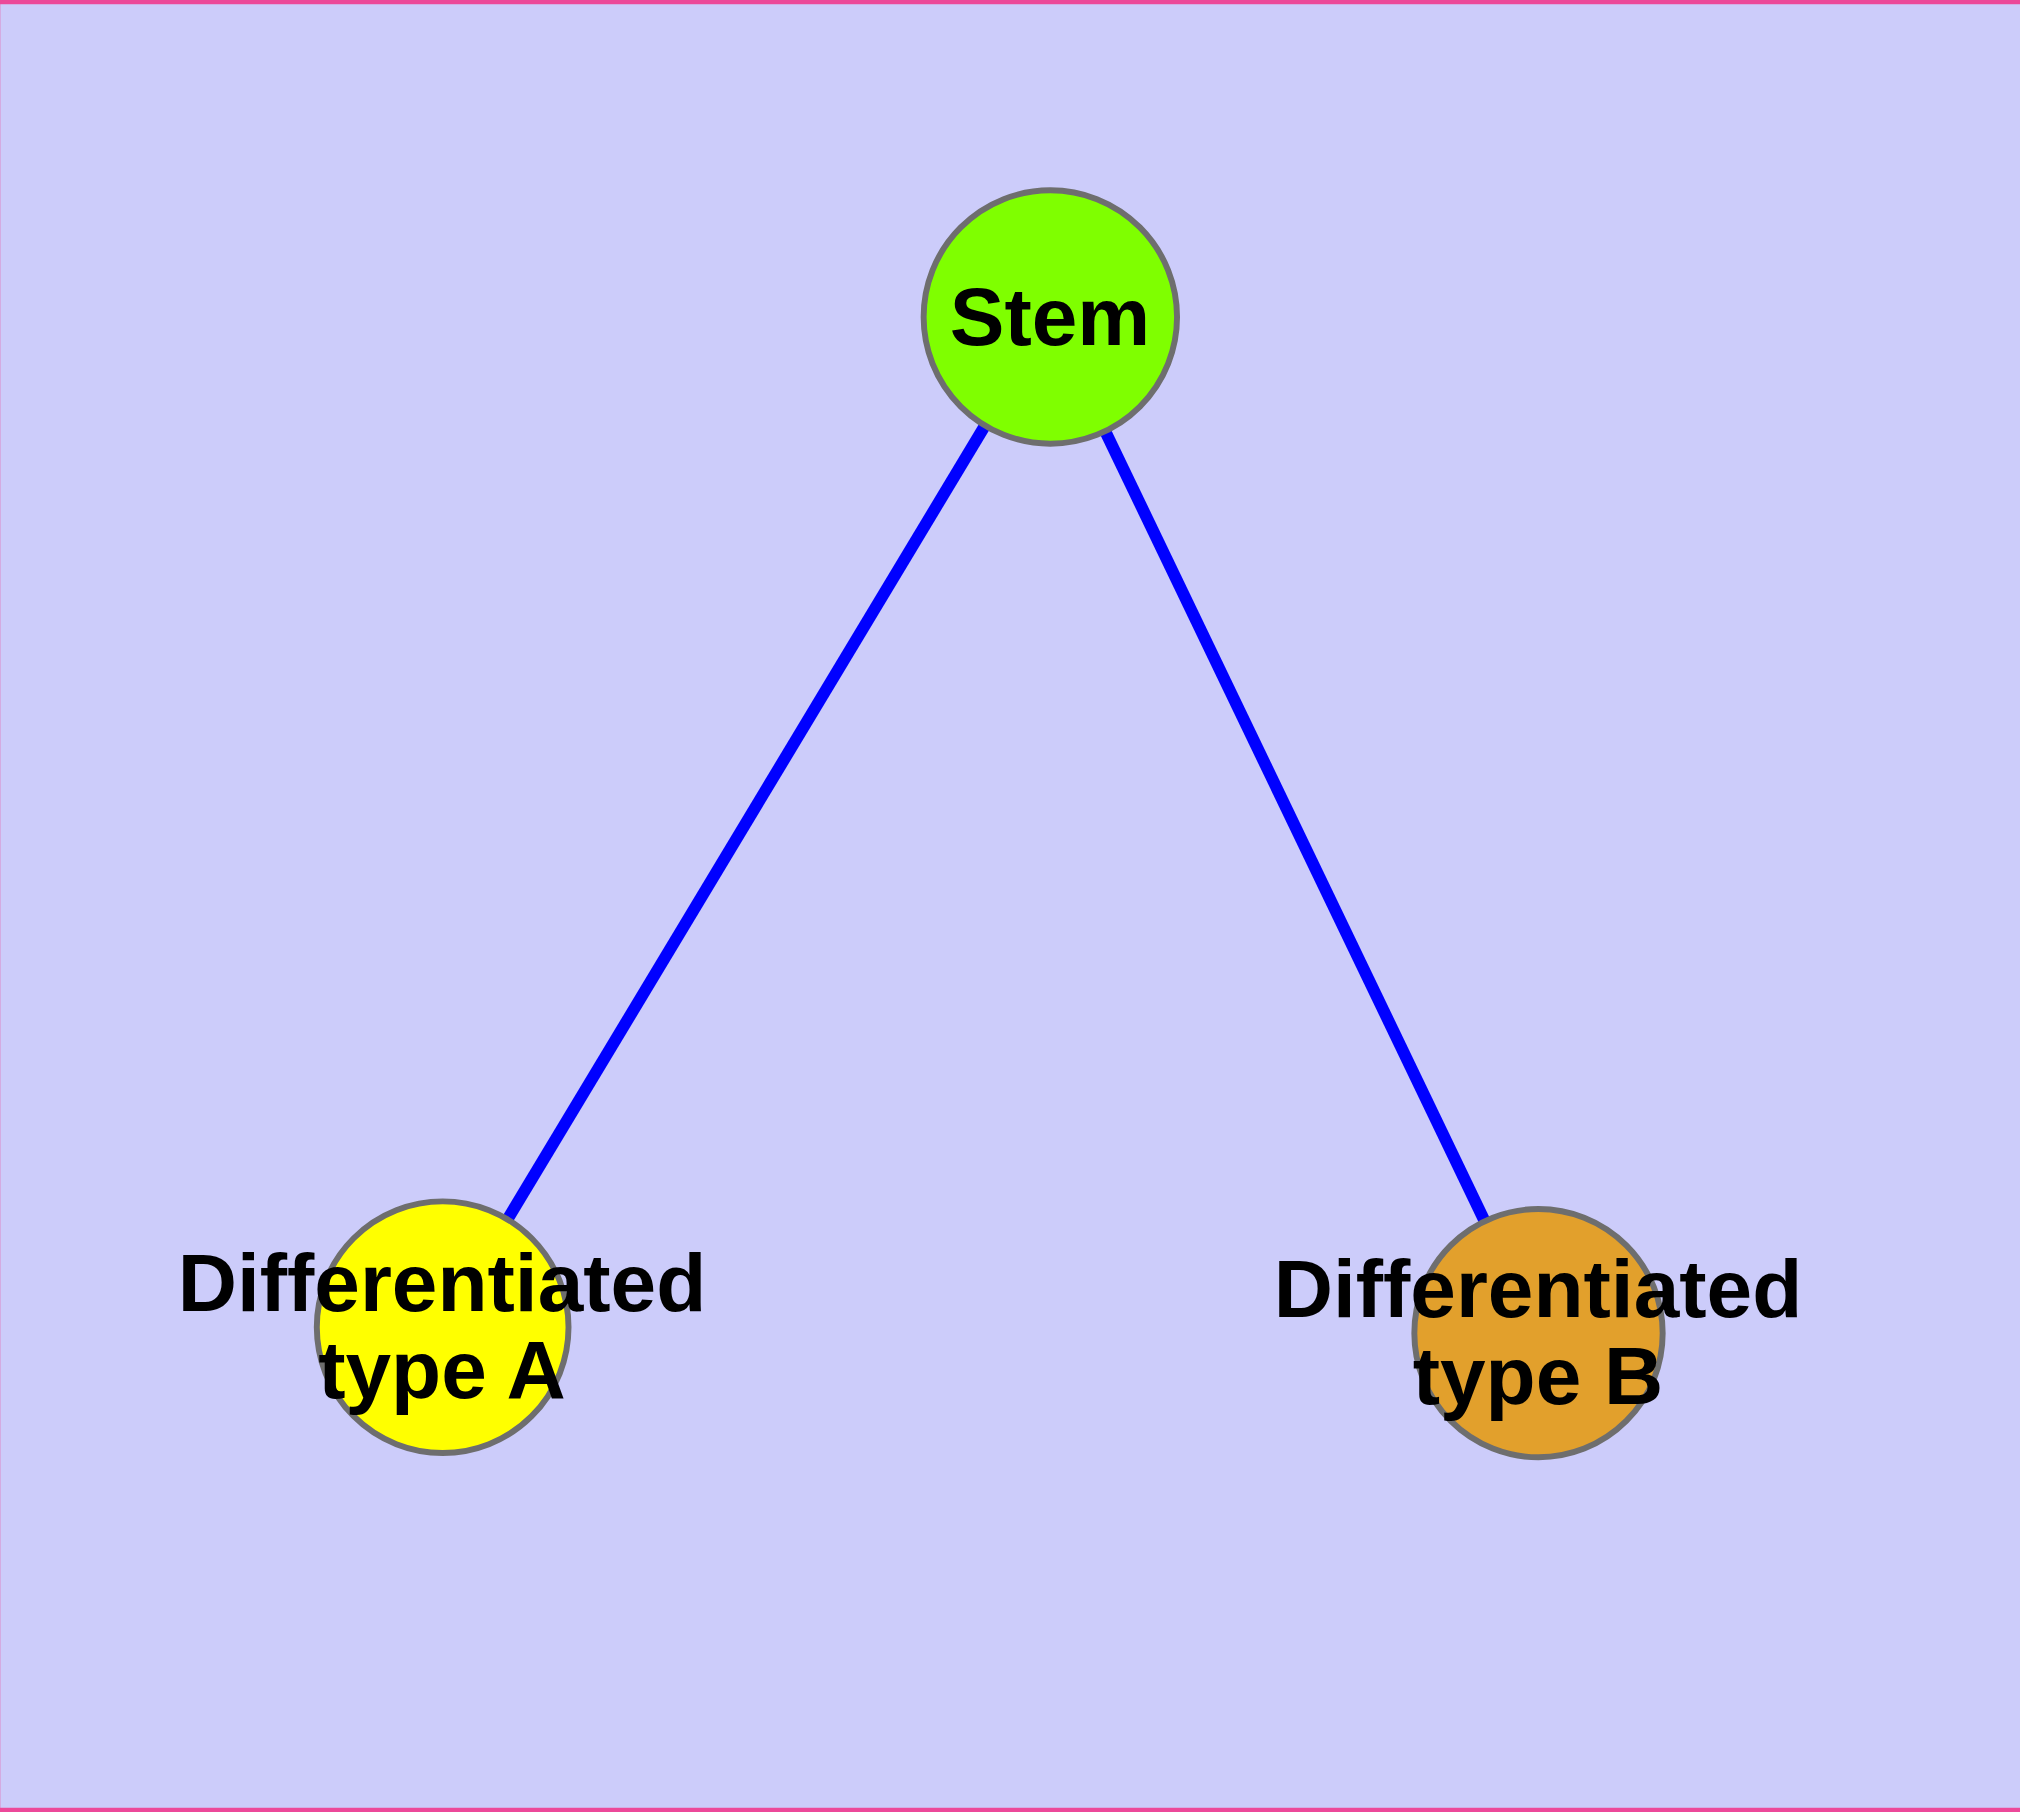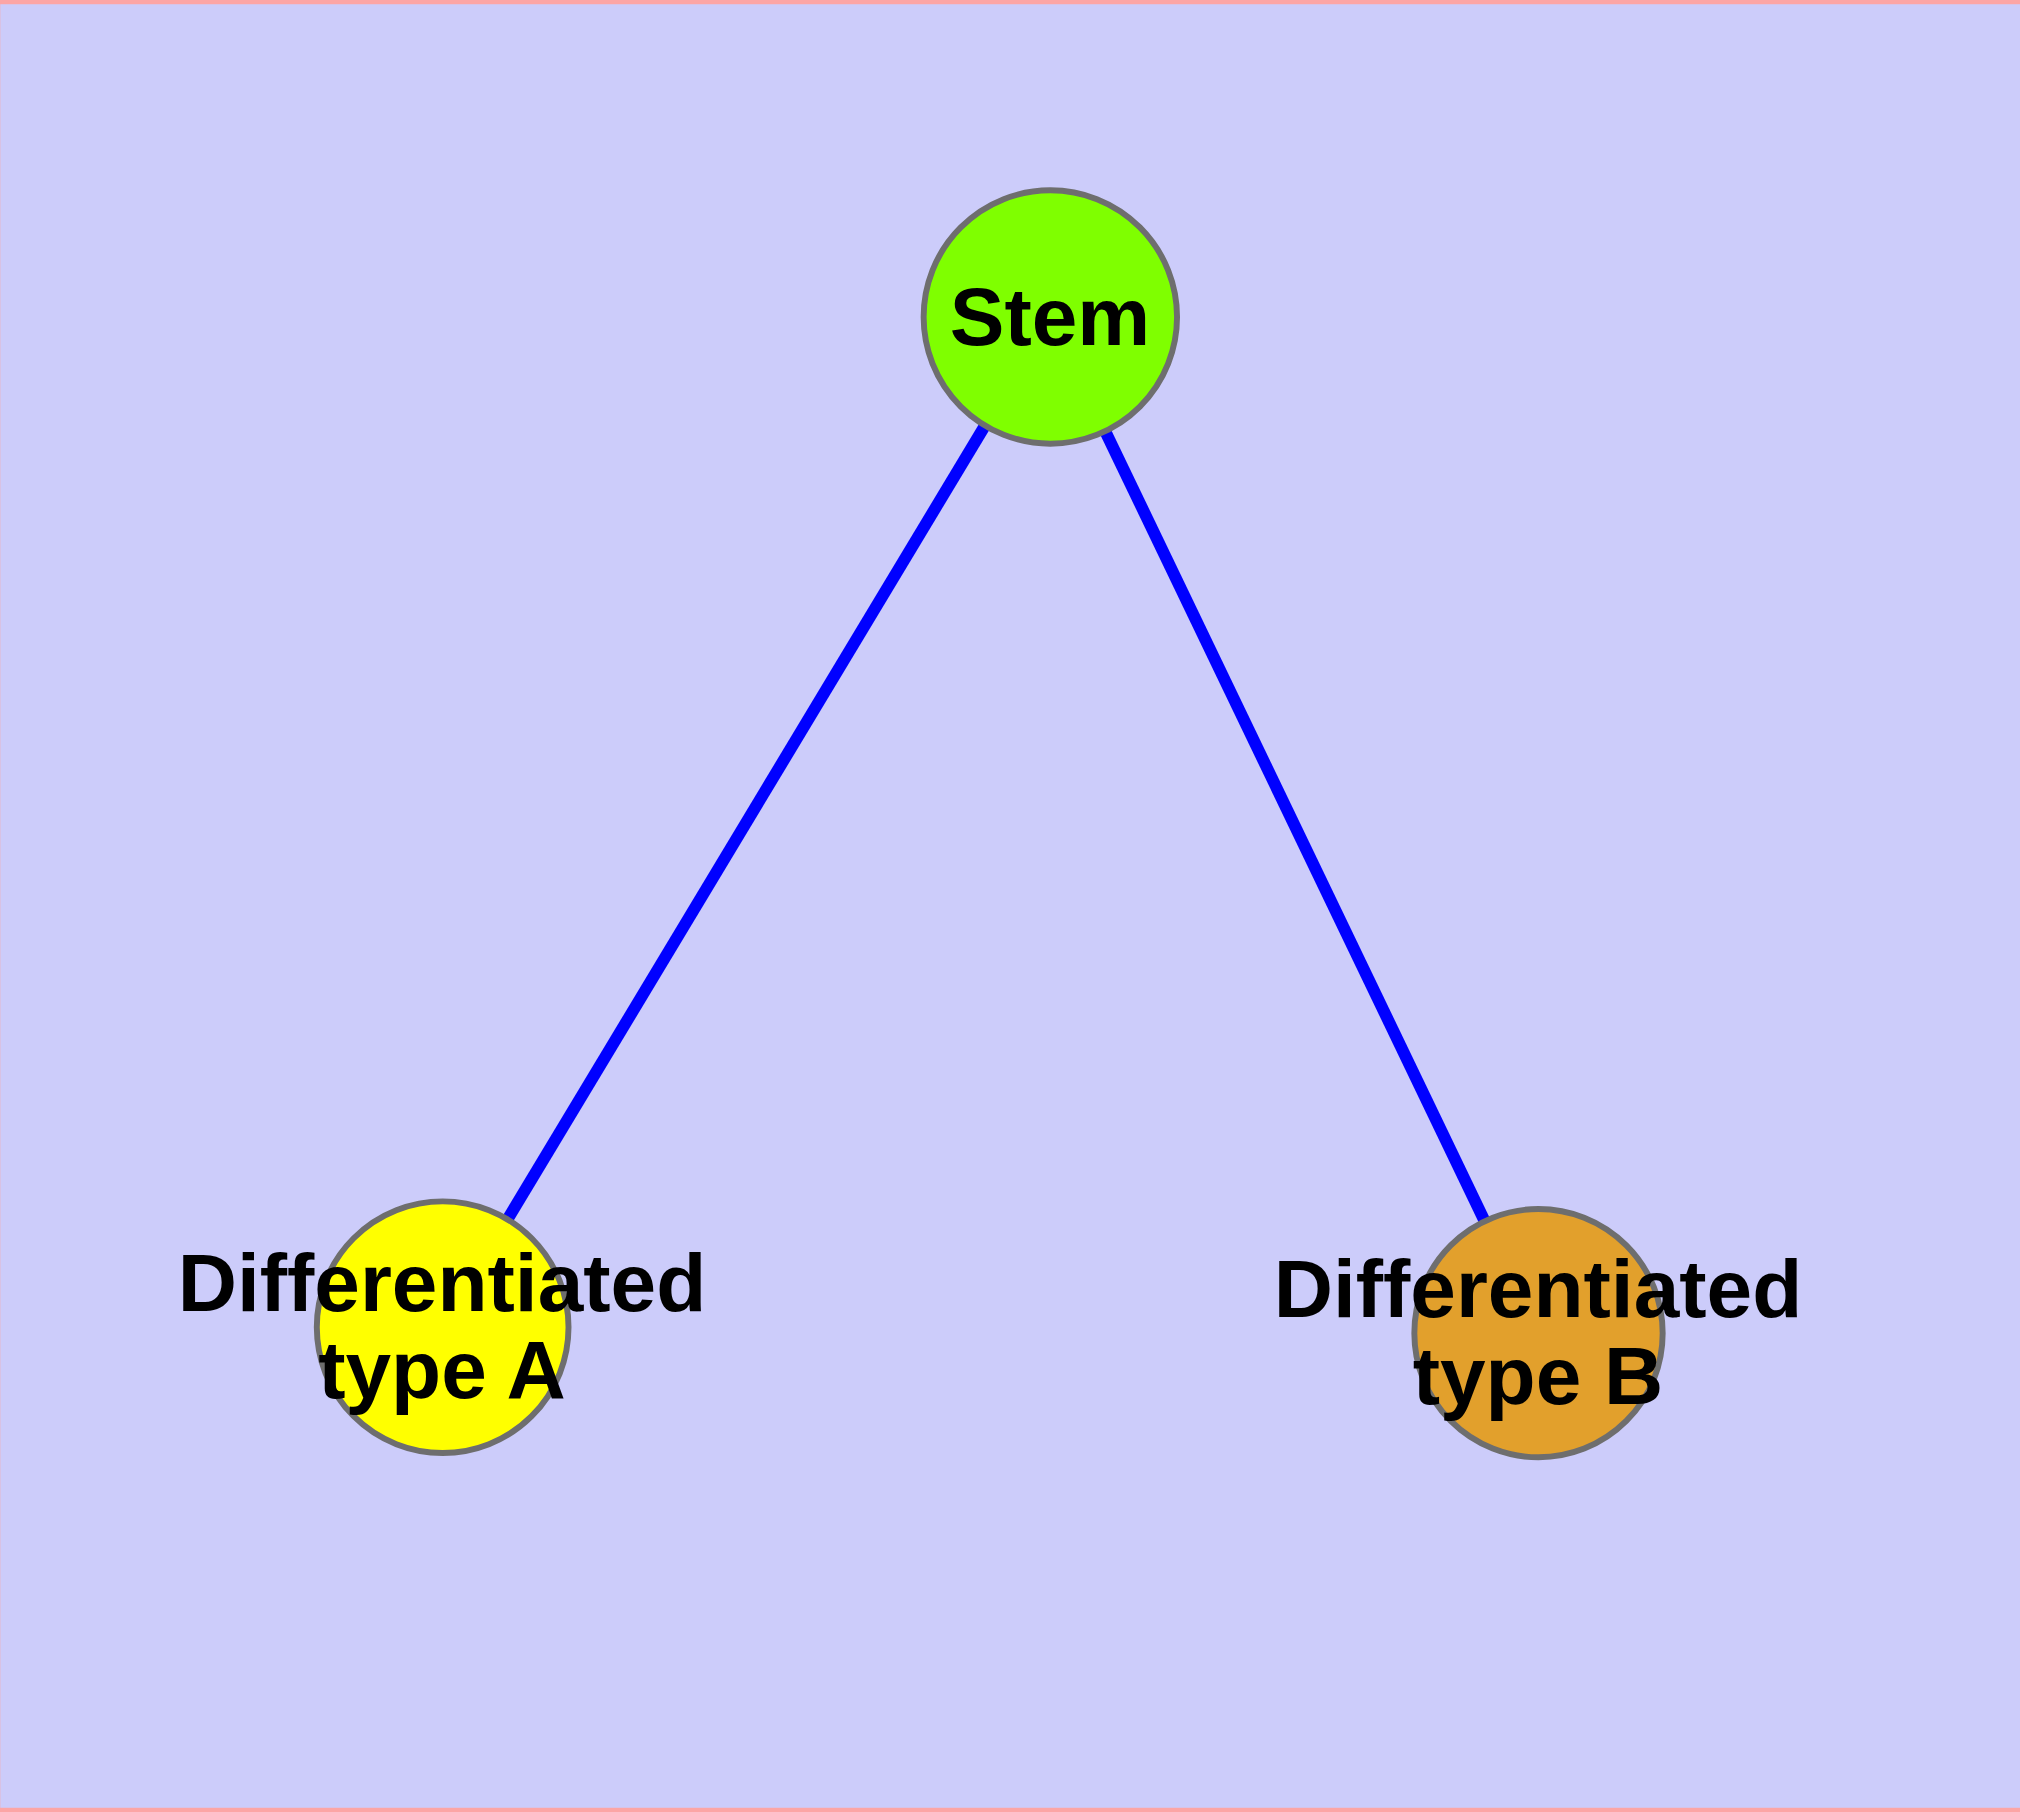--- a/index.html
+++ b/index.html
@@ -36,21 +36,21 @@
     text-align: center;
     white-space: pre;
     line-height: 1.06;
     pointer-events: none;
     transform: translate(-50%, -50%);
   }
 </style>
 </head>
 <body>
 
-<div id="graph-canvas" style="background: #fca5a5;">
+<div id="graph-canvas" style="background: #ec4899;">
   <svg id="graph-svg" viewBox="0 0 2384 2138" xmlns="http://www.w3.org/2000/svg">
     <rect id="bg-rect" x="0" y="5" width="2384" height="2128" fill="#ccccfa"></rect>
     <g id="edges-layer">
         <line x1="1161.1675156990889" y1="503.39514823805575" x2="599.317037385011" y2="1437.4617732734546" stroke="#0000ff" stroke-width="14" stroke-linecap="butt"></line>
         <line x1="1304.3866732599922" y1="510.10871742835207" x2="1750.912399718683" y2="1439.5954292755225" stroke="#0000ff" stroke-width="14" stroke-linecap="butt"></line>
       </g>
     <g id="nodes-layer">
         <circle cx="1239" cy="374" r="149.5" fill="#7fff00" stroke="#6e6e6e" stroke-width="7"></circle>
         <circle cx="522" cy="1566" r="148.5" fill="#ffff00" stroke="#6e6e6e" stroke-width="7"></circle>
         <circle cx="1815" cy="1573" r="146.5" fill="#e2a02c" stroke="#6e6e6e" stroke-width="7"></circle>

